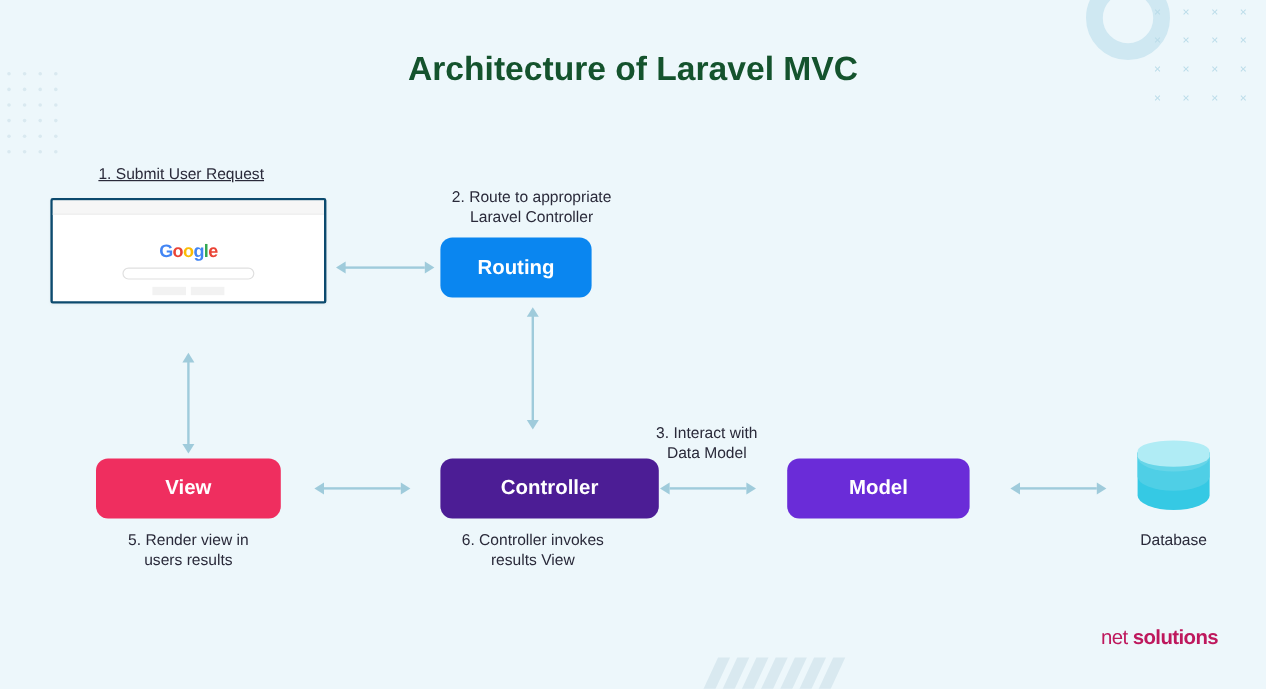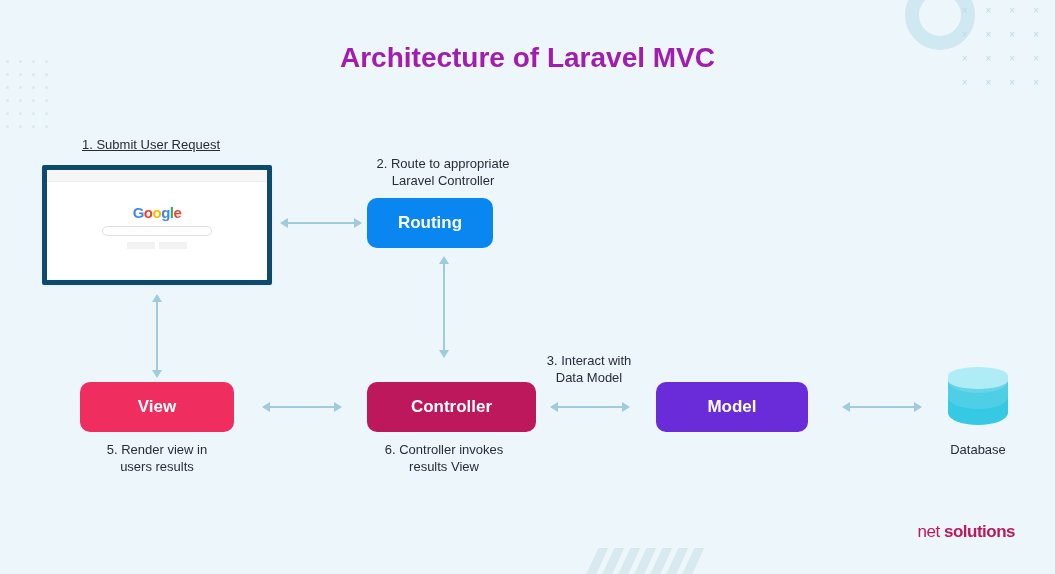--- a/index.html
+++ b/index.html
@@ -11,21 +11,21 @@
     position: relative;
     overflow: hidden;
   }
   .title {
     position: absolute;
     top: 42px;
     left: 0; right: 0;
     text-align: center;
     font-size: 28px;
     font-weight: 700;
-    color: #a21caf;
+    color: #14532d;
   }
   .caption {
     position: absolute;
     font-size: 13px;
     color: #2a2a3a;
     text-align: center;
     line-height: 1.3;
   }
   .box {
     position: absolute;
@@ -34,23 +34,23 @@
     display: flex;
     align-items: center;
     justify-content: center;
     color: #fff;
     font-weight: 700;
     font-size: 17px;
   }
   .browser-mock {
     position: absolute;
     left: 42px; top: 165px;
-    width: 230px; height: 120px;
+    width: 230px; height: 88px;
     background: #fff;
-    border: 5px solid #0c4a6e;
+    border: 2px solid #0c4a6e;
     border-radius: 2px;
     box-shadow: 0 1px 3px rgba(0,0,0,.04);
   }
   .browser-bar {
     height: 12px;
     background: #f6f6f6;
     border-bottom: 1px solid #eee;
   }
   .google-logo {
     position: absolute;
@@ -235,21 +235,21 @@
 <div class="box" style="left:367px; top:198px; width:126px; background:#0a86f0;">Routing</div>
 
 <div class="arrow-line" style="left:286px; top:222px; width:68px; height:2px;"></div>
 <div class="arrow-head" style="left:280px; top:218px; border-top:5px solid transparent; border-bottom:5px solid transparent; border-right:8px solid #9fcbdb;"></div>
 <div class="arrow-head" style="left:354px; top:218px; border-top:5px solid transparent; border-bottom:5px solid transparent; border-left:8px solid #9fcbdb;"></div>
 
 <div class="arrow-line" style="left:443px; top:260px; width:2px; height:90px;"></div>
 <div class="arrow-head" style="left:439px; top:256px; border-left:5px solid transparent; border-right:5px solid transparent; border-bottom:8px solid #9fcbdb;"></div>
 <div class="arrow-head" style="left:439px; top:350px; border-left:5px solid transparent; border-right:5px solid transparent; border-top:8px solid #9fcbdb;"></div>
 
-<div class="box" style="left:367px; top:382px; width:169px; background:#be185d;">Controller</div>
+<div class="box" style="left:367px; top:382px; width:182px; background:#4c1d95;">Controller</div>
 
 <div class="caption" style="left:371px; top:442px; width:146px;">
   <span>6. Controller invokes</span><br><span>results View</span>
 </div>
 
 <div class="box" style="left:80px; top:382px; width:154px; background:#ef2e5f;">View</div>
 
 <div class="caption" style="left:100px; top:442px; width:114px;">
   <span>5. Render view in</span><br><span>users results</span>
 </div>

